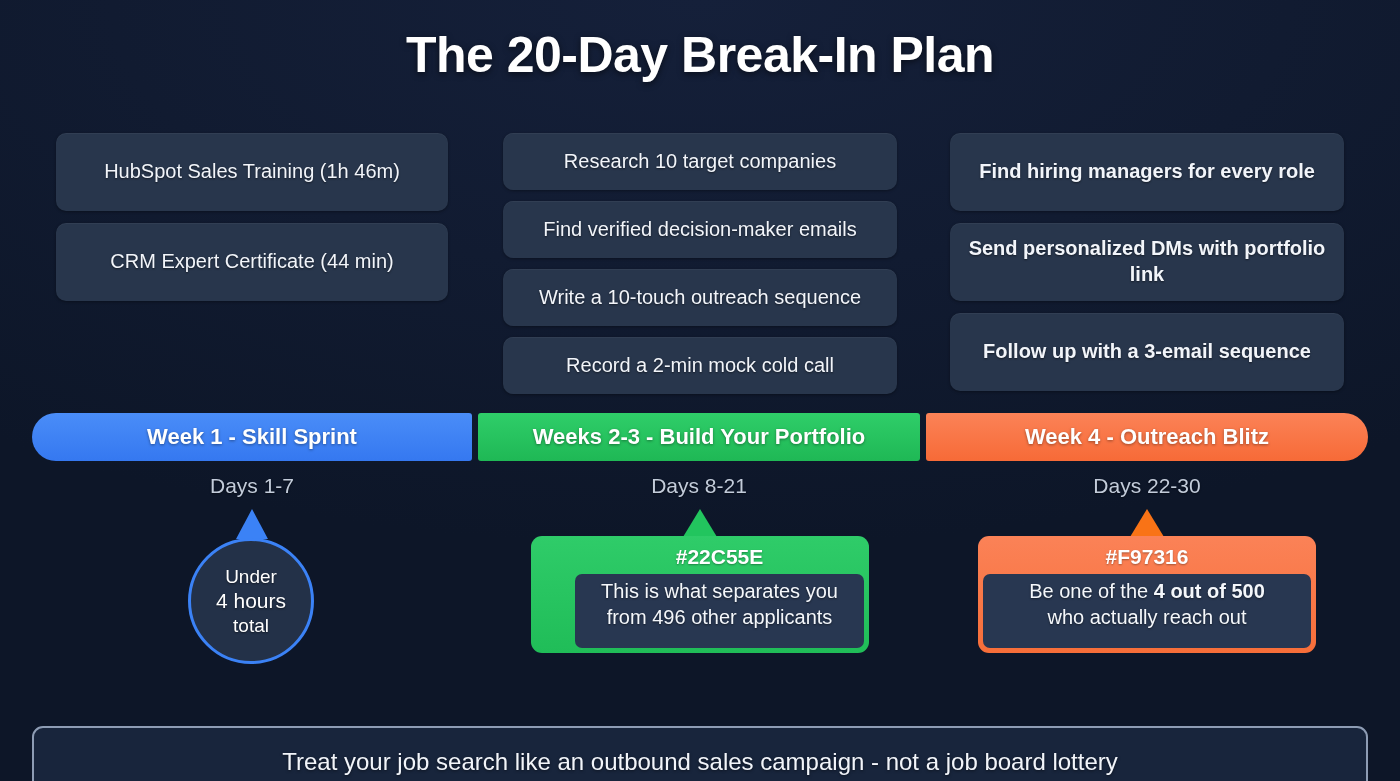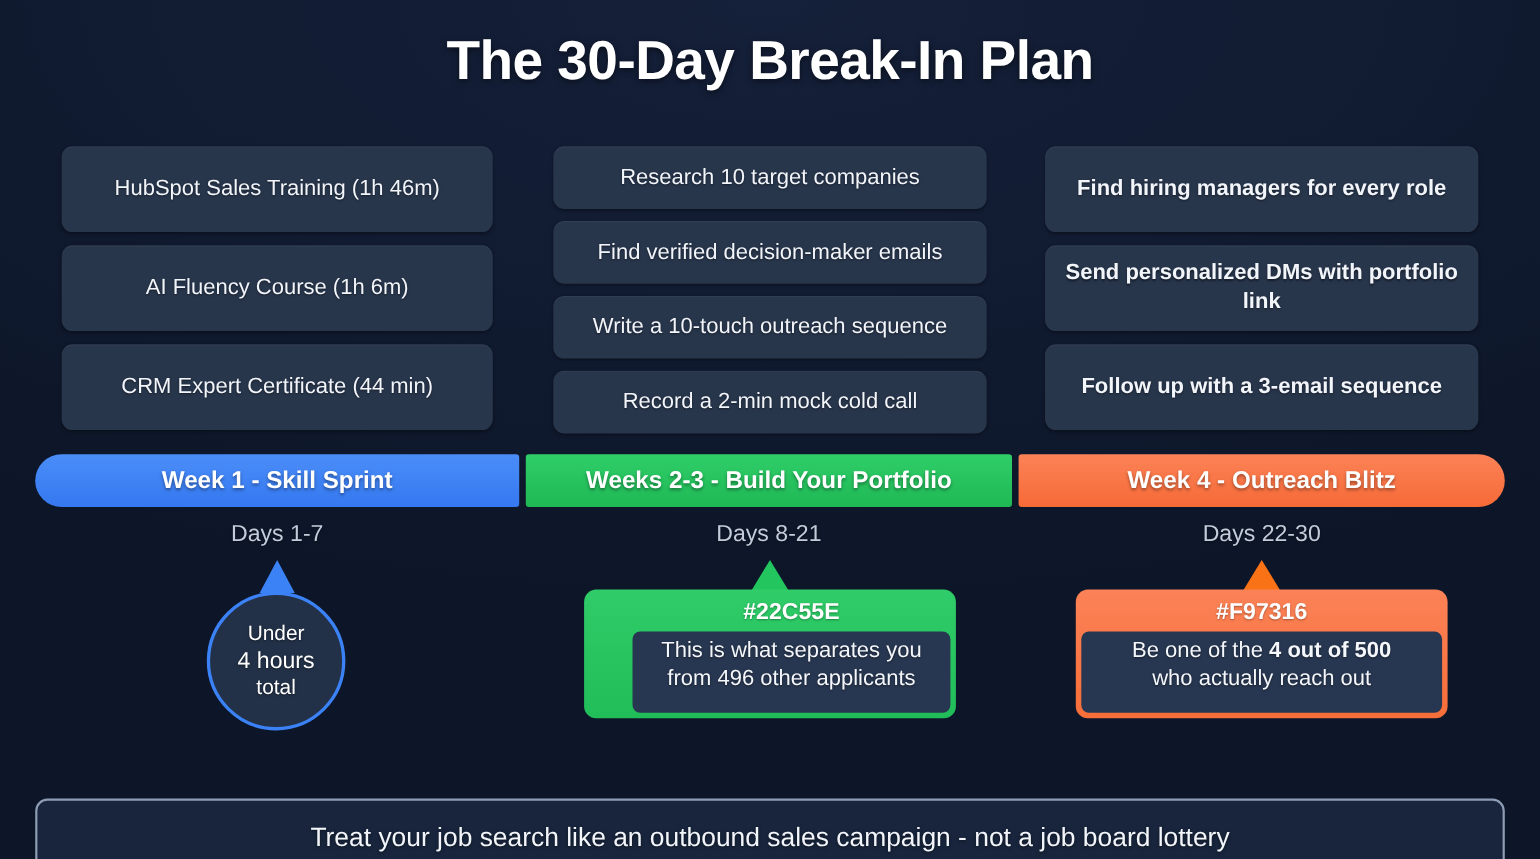--- a/index.html
+++ b/index.html
@@ -153,25 +153,24 @@
     color:#f2f5fa; font-size:24px;
     text-shadow:0 1px 3px rgba(0,0,0,.5);
     margin-top:34px;
   }
 </style>
 </head>
 <body>
 
 <div id="canvas">
 
-  <div id="title">The 30-Day Break-In Plan</div>
+  <div id="title">The 20-Day Break-In Plan</div>
 
   <div class="column" id="col-0">
     <div class="card">HubSpot Sales Training (1h 46m)</div>
-    <div class="card">AI Fluency Course (1h 6m)</div>
     <div class="card">CRM Expert Certificate (44 min)</div>
   </div>
 
   <div class="column" id="col-1">
     <div class="card">Research 10 target companies</div>
     <div class="card">Find verified decision-maker emails</div>
     <div class="card">Write a 10-touch outreach sequence</div>
     <div class="card">Record a 2-min mock cold call</div>
   </div>
 

